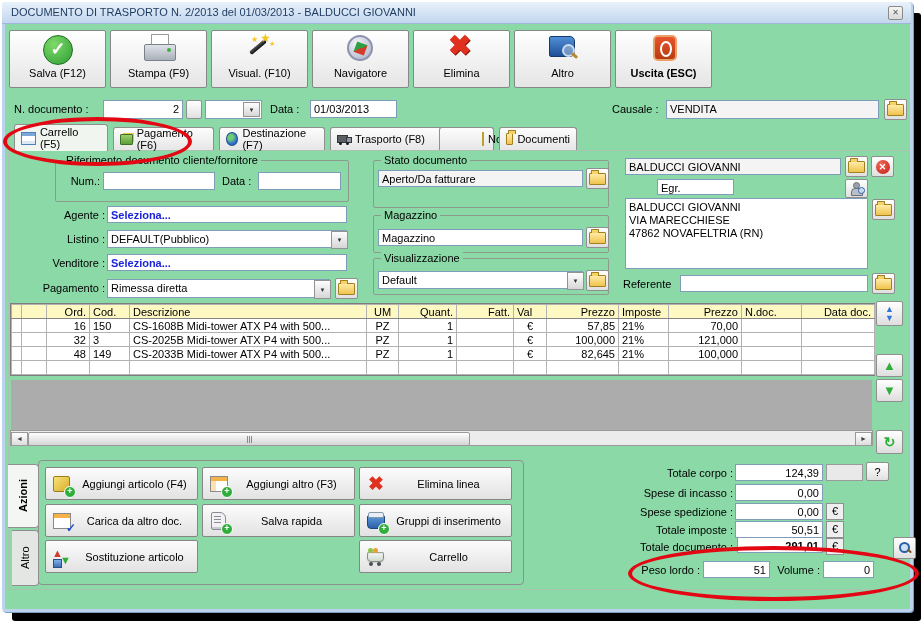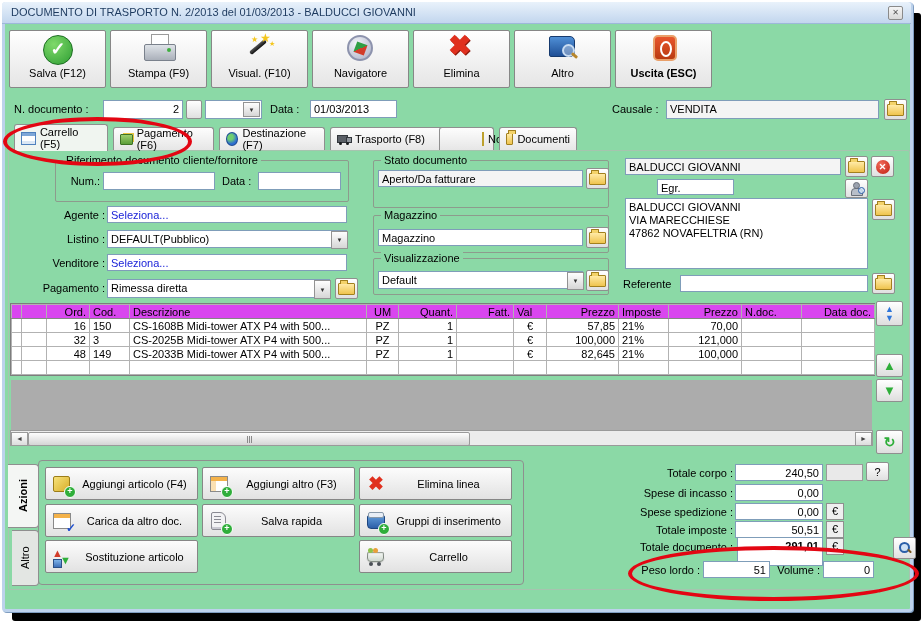--- a/index.html
+++ b/index.html
@@ -12,21 +12,21 @@
        background:linear-gradient(#e9f2fb,#c2d6ee);border-bottom:1px solid #9db8d9;z-index:5;}
   .title-text{position:absolute;left:9px;top:4px;color:#1d3a5f;font-size:11px;white-space:nowrap;}
   .close-btn{position:absolute;left:886px;top:4px;width:15px;height:14px;background:linear-gradient(#f5f5f5,#d9d9d9);
        border:1px solid #8a8a8a;border-radius:2px;font-size:8px;line-height:12px;text-align:center;color:#555;box-sizing:border-box;}
   .lbl{position:absolute;white-space:nowrap;}
   .lbl.r{text-align:right;}
   .fld{position:absolute;background:#fff;border:1px solid #7f9db9;padding:2px 3px;box-sizing:border-box;
        white-space:nowrap;overflow:hidden;font-size:11px;}
   .fld.sunken{background:#f4f4f4;}
   .fld.num{text-align:right;}
-  .link{color:#1c24d8;}
+  .link{color:#1c24d8;font-weight:bold;}
   .combo-arrow{position:absolute;right:1px;top:1px;bottom:1px;width:15px;background:linear-gradient(#fefefe,#d6d6d6);
        border:1px solid #939393;color:#333;font-size:6px;display:flex;align-items:center;justify-content:center;}
   .sm-btn{position:absolute;width:23px;height:21px;background:linear-gradient(#ffffff,#e0e0e0);
        border:1px solid #8f8f8f;border-radius:2px;display:flex;align-items:center;justify-content:center;box-sizing:border-box;}
   .folder{width:15px;height:10px;background:linear-gradient(#ffeaa6,#efc44e);border:1px solid #a2801e;
        border-radius:1px;position:relative;}
   .folder::before{content:"";position:absolute;top:-4px;left:1px;width:6px;height:3px;background:#f4d36a;
        border:1px solid #a2801e;border-bottom:none;border-radius:1px 1px 0 0;}
   .grp{position:absolute;border:1px solid #8d9b8d;border-radius:2px;}
   .grp-title{position:absolute;top:-7px;left:7px;background:#8bd9a6;padding:0 3px;white-space:nowrap;}
@@ -35,21 +35,21 @@
   .tbtn .ic{height:36px;position:relative;}
   .tbtn .tl{font-size:11px;}
   .tab{position:absolute;top:127px;height:23px;background:linear-gradient(#fdfdfd,#e6e6e6);
        border:1px solid #8f8f8f;border-bottom:none;border-radius:3px 3px 0 0;display:flex;align-items:center;
        padding:0 6px;gap:4px;box-sizing:border-box;z-index:2;}
   .tab.active{top:124px;height:27px;background:#f0f5f0;z-index:3;}
   .panel{position:absolute;left:8px;top:150px;width:900px;height:438px;border:1px solid #a6c4af;border-radius:2px;}
   table.grid{border-collapse:collapse;table-layout:fixed;background:#fff;width:863px;font-size:11px;}
   table.grid th,table.grid td{border:1px solid #b2b2b2;height:14px;padding:0 3px;overflow:hidden;
        white-space:nowrap;font-weight:normal;box-sizing:border-box;}
-  table.grid th{background:#d946ef;border-bottom-color:#858585;}
+  table.grid th{background:#fef9c3;border-bottom-color:#858585;}
   .c-r{text-align:right;} .c-l{text-align:left;} .c-c{text-align:center;}
   .nav-btn{position:absolute;left:876px;width:27px;background:linear-gradient(#ffffff,#dedede);
        border:1px solid #8f8f8f;border-radius:2px;display:flex;flex-direction:column;align-items:center;
        justify-content:center;line-height:9px;box-sizing:border-box;}
   .hscroll{position:absolute;left:10px;top:430px;width:863px;height:16px;background:#ececec;border:1px solid #9a9a9a;box-sizing:border-box;}
   .hs-arrow{position:absolute;top:1px;width:15px;height:12px;background:linear-gradient(#fff,#dcdcdc);
        border:1px solid #9a9a9a;font-size:7px;color:#444;text-align:center;line-height:12px;}
   .hs-thumb{position:absolute;left:17px;top:1px;width:440px;height:12px;background:linear-gradient(#fdfdfd,#d5d5d5);
        border:1px solid #9a9a9a;border-radius:2px;display:flex;align-items:center;justify-content:center;gap:1px;}
   .hs-thumb i{display:block;width:1px;height:7px;background:#8a8a8a;}
@@ -446,39 +446,39 @@
   <div class="abtn" style="left:359px;top:540px;">
     <span class="aic">
       <span class="abs" style="left:2px;top:6px;width:15px;height:8px;background:linear-gradient(#f4f7f4,#cfd8cf);border:1px solid #7d857d;border-radius:0 0 4px 4px;transform:perspective(20px) rotateX(8deg);"></span>
       <span class="abs" style="left:3px;top:2px;width:5px;height:5px;border-radius:50%;background:#8fc34a;box-shadow:5px 0 0 #e8a03a;"></span>
       <span class="abs" style="left:4px;top:16px;width:4px;height:4px;border-radius:50%;background:#4a4f55;box-shadow:8px 0 0 #4a4f55;"></span>
     </span>
     <span class="alabel">Carrello</span>
   </div>
 
   <div class="lbl r" style="left:590px;top:467px;width:143px;">Totale corpo :</div>
-  <div class="fld num" style="left:735px;top:464px;width:88px;height:17px;">240,50</div>
+  <div class="fld num" style="left:735px;top:464px;width:88px;height:17px;">124,39</div>
   <div class="abs" style="left:826px;top:464px;width:37px;height:17px;background:#e9e9e9;border:1px solid #9a9a9a;box-sizing:border-box;"></div>
   <div class="sm-btn" style="left:866px;top:462px;height:19px;">
     <span>?</span>
   </div>
 
   <div class="lbl r" style="left:590px;top:487px;width:143px;">Spese di incasso :</div>
   <div class="fld num" style="left:735px;top:484px;width:88px;height:17px;">0,00</div>
 
   <div class="lbl r" style="left:590px;top:506px;width:143px;">Spese spedizione :</div>
   <div class="fld num" style="left:735px;top:503px;width:88px;height:17px;">0,00</div>
   <div class="eur" style="left:826px;top:503px;">€</div>
 
   <div class="lbl r" style="left:590px;top:524px;width:143px;">Totale imposte :</div>
   <div class="fld num" style="left:735px;top:521px;width:88px;height:17px;">50,51</div>
   <div class="eur" style="left:826px;top:521px;">€</div>
 
   <div class="lbl r" style="left:590px;top:541px;width:143px;">Totale documento :</div>
-  <div class="fld num" style="left:737px;top:537px;width:86px;height:29px;font-weight:bold;">291,01</div>
+  <div class="fld num" style="left:737px;top:537px;width:86px;height:16px;font-weight:bold;">291,01</div>
   <div class="eur" style="left:826px;top:538px;">€</div>
   <div class="sm-btn" style="left:893px;top:537px;height:22px;">
       <span class="mag"></span>
     </div>
 
   <div class="lbl r" style="left:620px;top:564px;width:80px;">Peso lordo :</div>
   <div class="fld num" style="left:703px;top:561px;width:67px;height:17px;">51</div>
   <div class="lbl r" style="left:770px;top:564px;width:50px;">Volume :</div>
   <div class="fld num" style="left:823px;top:561px;width:51px;height:17px;">0</div>
 

